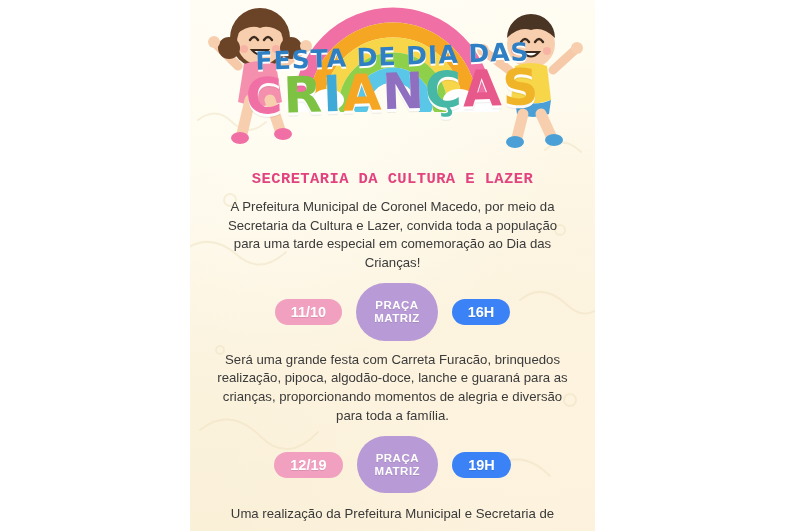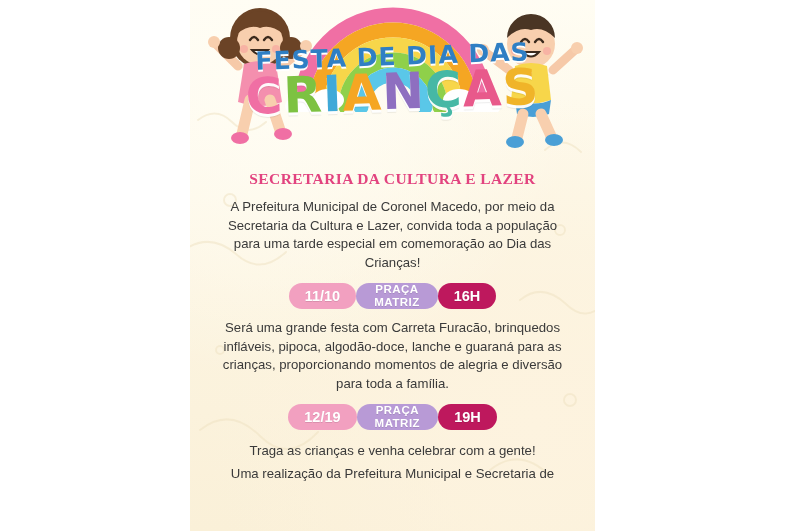--- a/index.html
+++ b/index.html
@@ -114,60 +114,60 @@
   .t-a2 { color: #e8598b; }
   .t-s  { color: #f0b429; }
 
   
   .content {
     position: relative;
     padding: 0 26px;
     text-align: center;
   }
   .org-title {
-    font-family: Liberation Serif, serif;
+    font-family: Liberation Mono, monospace;
     font-weight: bold;
     font-size: 15.5px;
     color: #e2437f;
     letter-spacing: .4px;
     margin: 2px 0 10px;
   }
   .para {
     font-size: 13.2px;
     line-height: 1.42;
     color: #3a3a3a;
     margin: 0 0 6px;
   }
   .para.tight { margin-bottom: 4px; }
 
   .chips {
     display: flex;
     justify-content: center;
     align-items: center;
-    gap: 0;
+    gap: 14px;
     margin: 10px 0 10px;
   }
   .chip {
     border-radius: 999px;
     padding: 5px 16px;
     font-weight: bold;
     font-size: 14.5px;
     color: #ffffff;
     text-shadow: 0 1px 0 rgba(0,0,0,.10);
     white-space: nowrap;
   }
   .chip.date  { background: #f2a0c0; }
   .chip.place {
     background: #b89ad6;
     font-size: 11.5px;
     line-height: 1.12;
-    padding: 0 18px;
+    padding: 16px 18px;
     letter-spacing: .5px;
   }
-  .chip.time  { background: #be185d; }
+  .chip.time  { background: #3b82f6; }
 
   .closing {
     margin-top: 12px;
   }
 </style>
 </head>
 <body>
 
 <div class="page">
   <div class="side-pad left"></div>
@@ -280,34 +280,33 @@
 
       <div class="chips">
         <div class="chip date">11/10</div>
         <div class="chip place">
           <div>PRAÇA</div>
           <div>MATRIZ</div>
         </div>
         <div class="chip time">16H</div>
       </div>
 
-      <p class="para">Será uma grande festa com Carreta Furacão, brinquedos infláveis, pipoca, algodão-doce, lanche e guaraná para as crianças, proporcionando momentos de alegria e diversão para toda a família.</p>
+      <p class="para">Será uma grande festa com Carreta Furacão, brinquedos realização, pipoca, algodão-doce, lanche e guaraná para as crianças, proporcionando momentos de alegria e diversão para toda a família.</p>
 
       <div class="chips">
         <div class="chip date">12/19</div>
         <div class="chip place">
           <div>PRAÇA</div>
           <div>MATRIZ</div>
         </div>
         <div class="chip time">19H</div>
       </div>
 
 
       <div class="closing">
-        <p class="para tight">Traga as crianças e venha celebrar com a gente!</p>
         <p class="para tight">Uma realização da Prefeitura Municipal e Secretaria de</p>
 
       </div>
 
     </div>
   </div>
 
   <div class="side-pad right"></div>
 </div>
 

